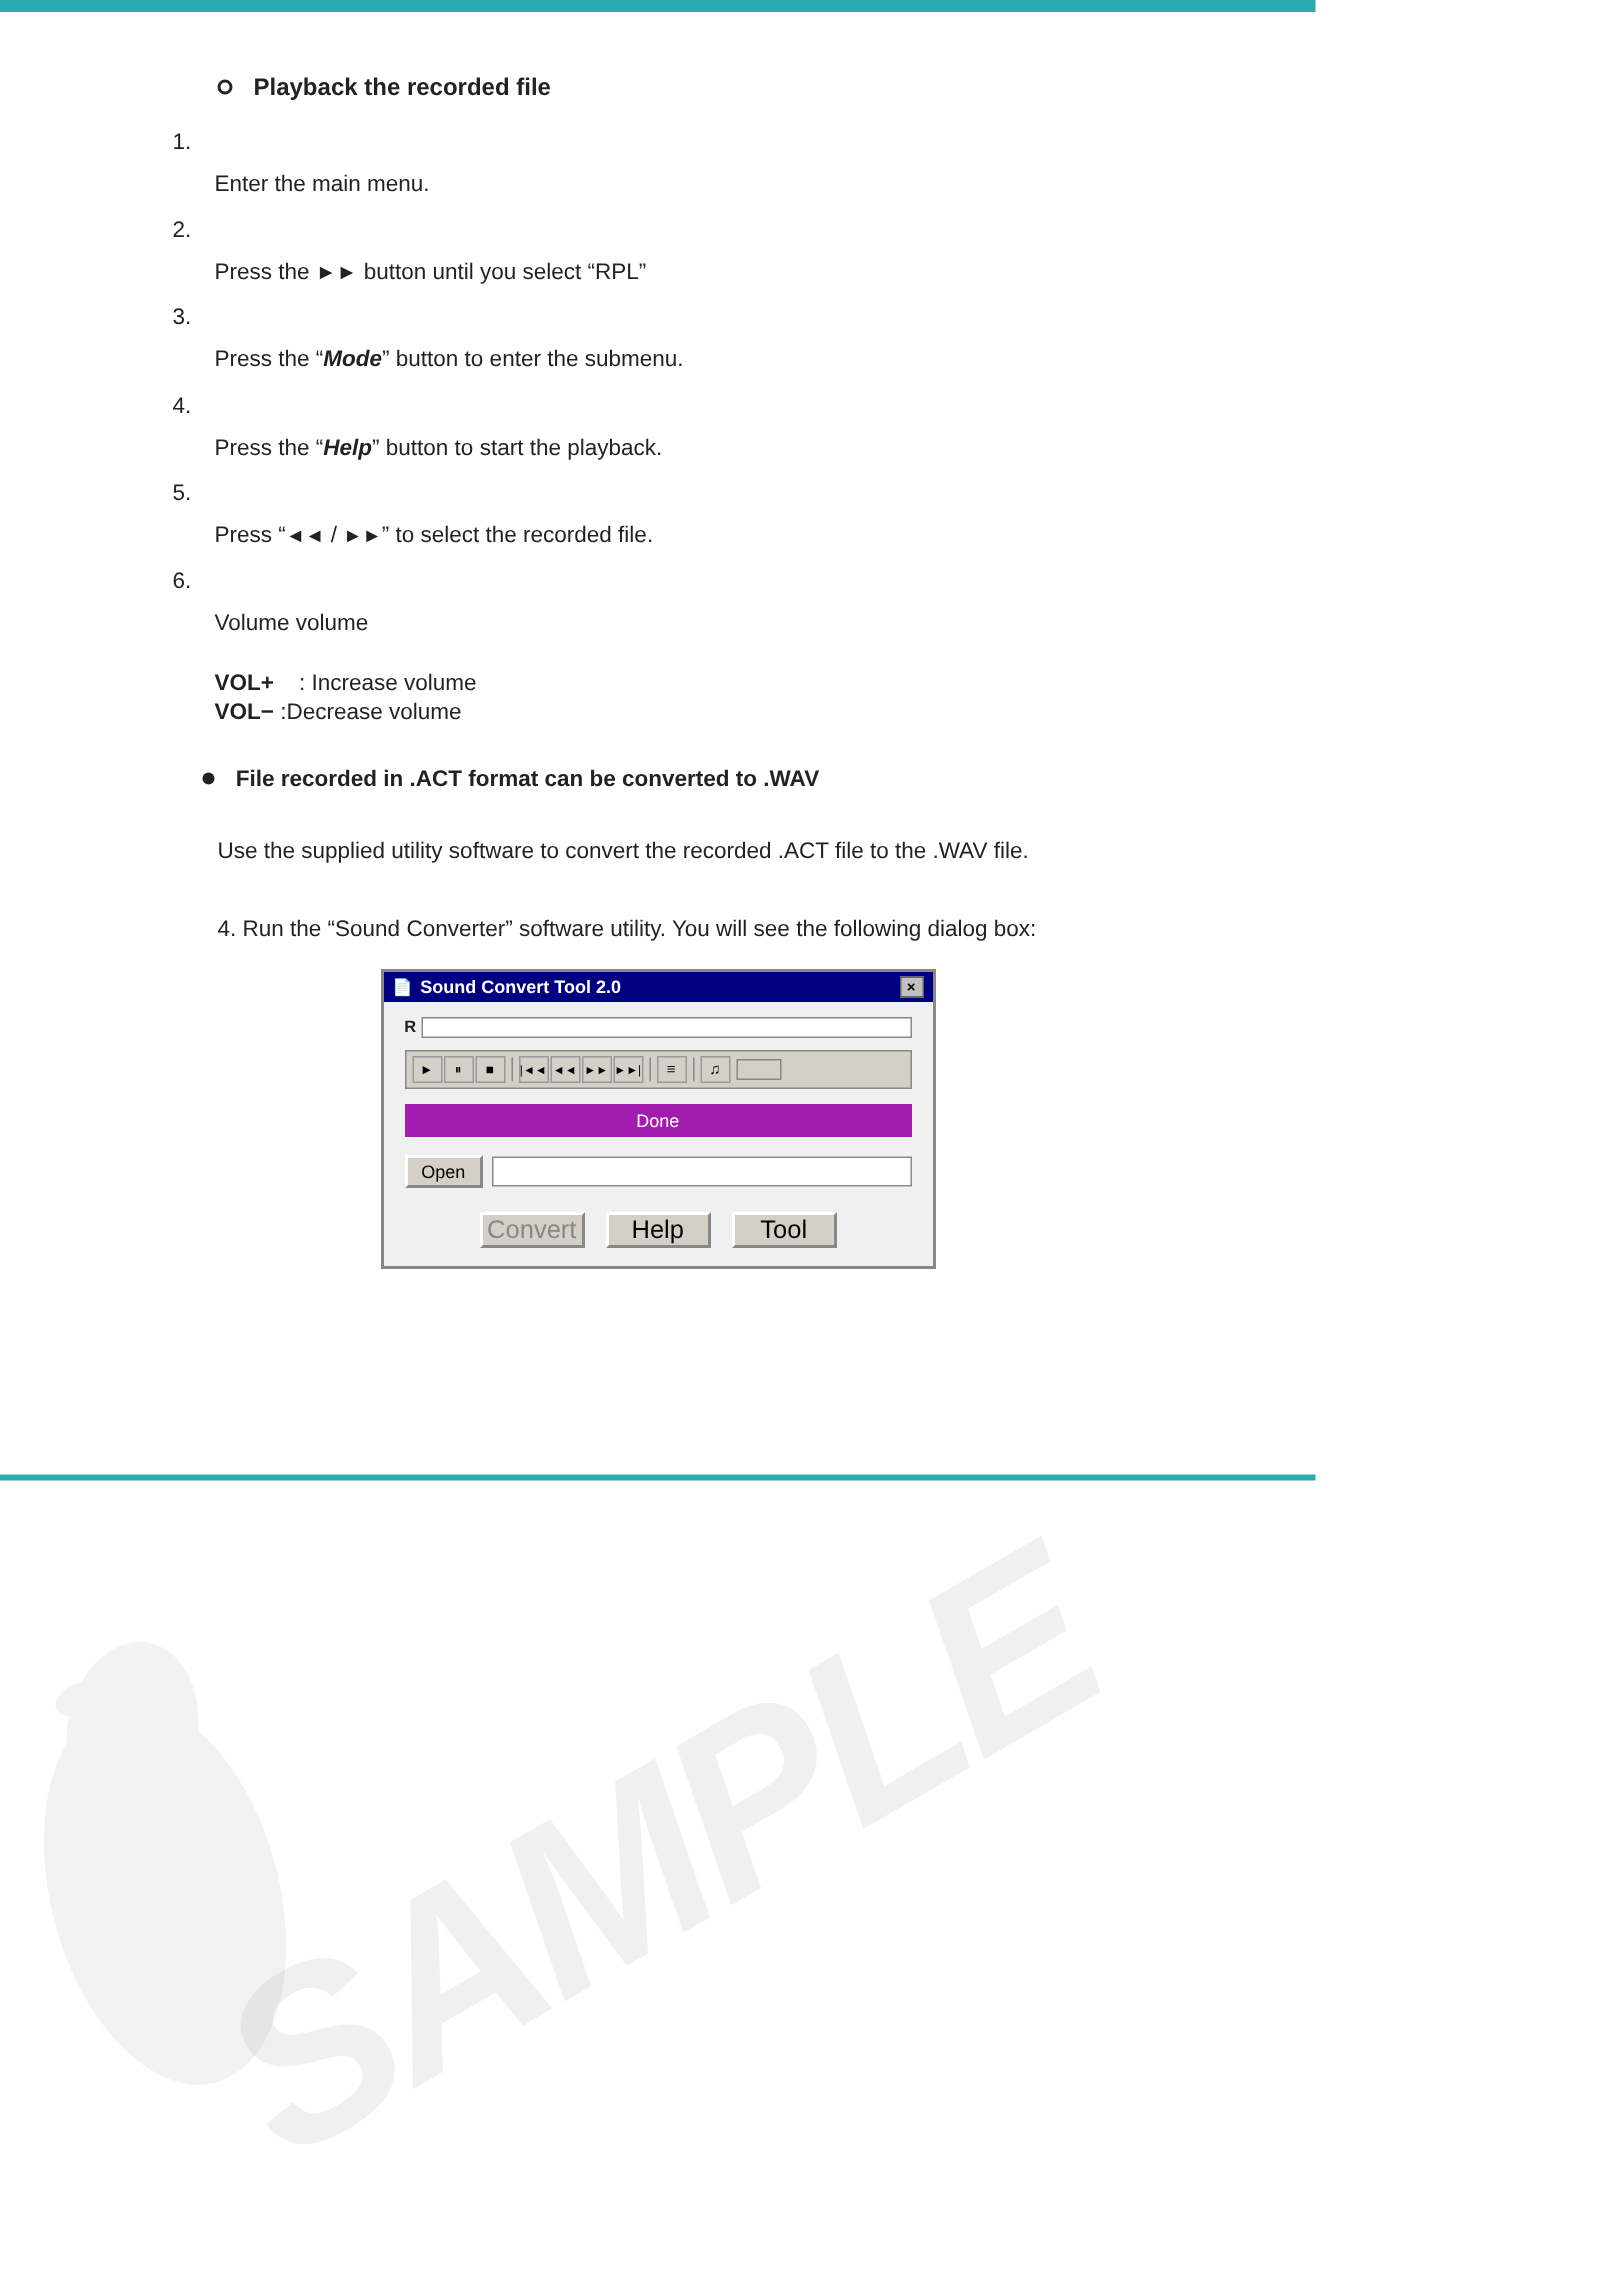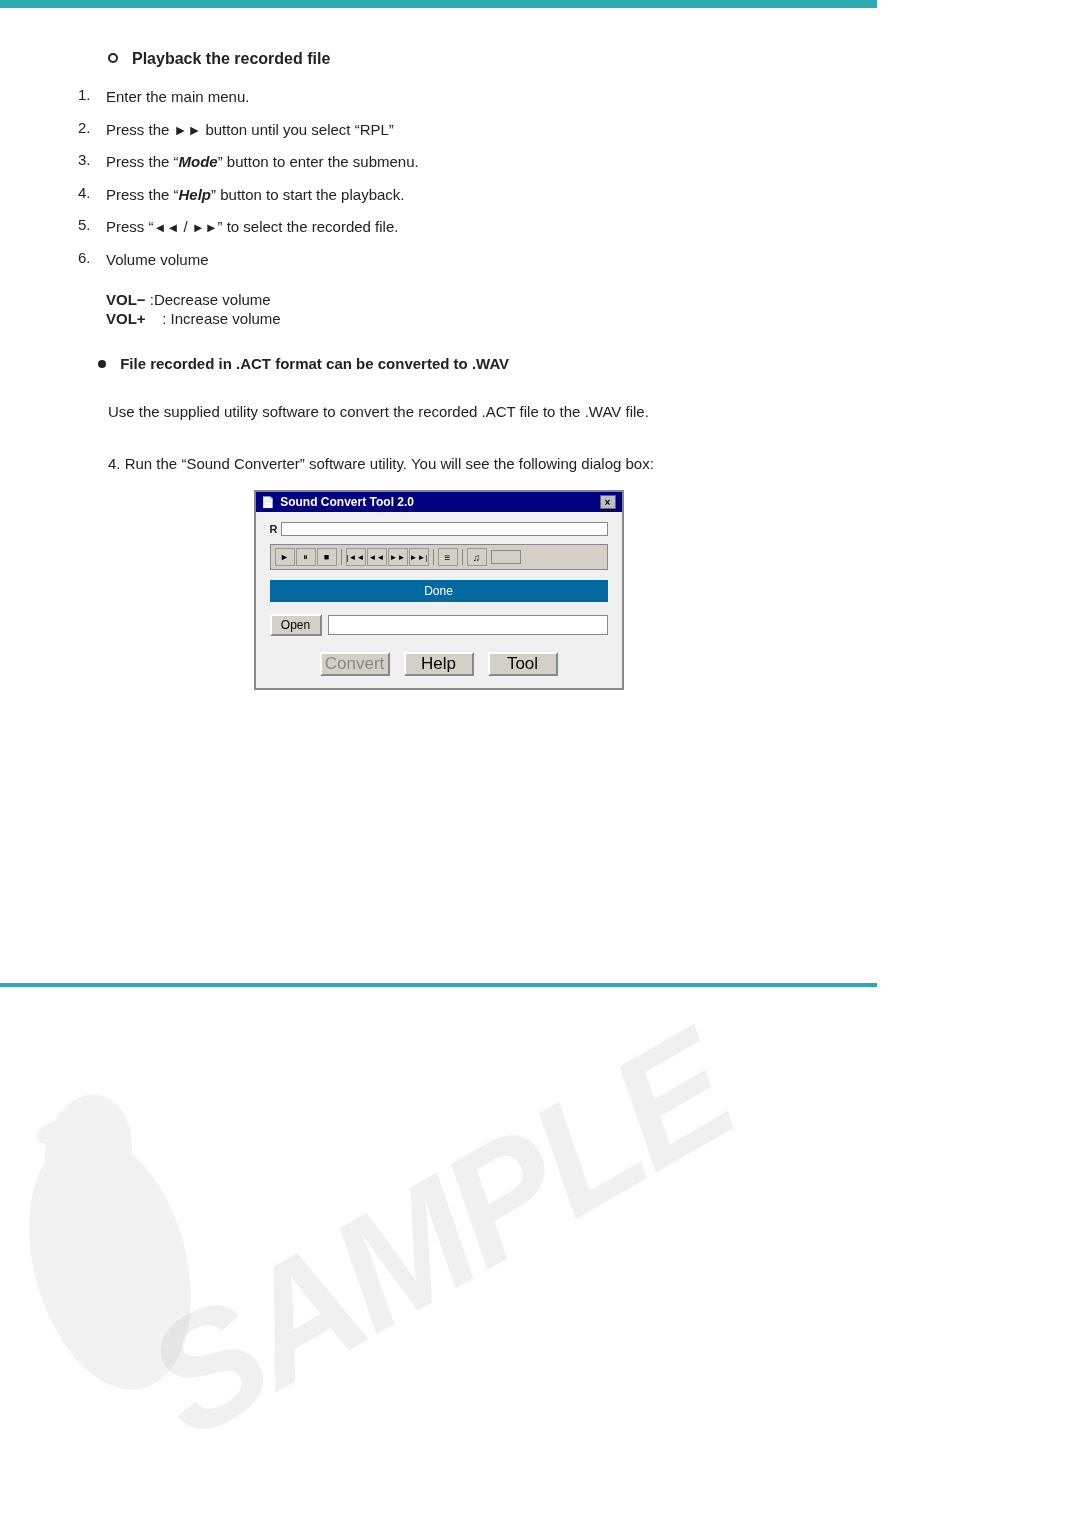--- a/index.html
+++ b/index.html
@@ -10,21 +10,21 @@
       color: #222;
       width: 1080px;
       min-height: 1527px;
       position: relative;
       overflow: hidden;
     }
 
     .page-wrapper {
       width: 877px;
       min-height: 1527px;
-      padding: 30px 48px;
+      padding: 30px 85px;
       position: relative;
     }
 
     
     .top-bar {
       position: absolute;
       top: 0;
       left: 0;
       right: 0;
       height: 8px;
@@ -79,20 +79,21 @@
       padding-left: 30px;
     }
     .numbered-list li .num {
       min-width: 28px;
       font-size: 15px;
       flex-shrink: 0;
     }
     .numbered-list li .text {
       font-size: 15px;
       line-height: 1.5;
+      margin-top: 26px;
     }
 
     
     .volume-section {
       padding-left: 58px;
       margin-bottom: 28px;
     }
     .volume-section .vol-line {
       margin-bottom: 2px;
       font-size: 15px;
@@ -225,21 +226,21 @@
     }
     .vol-slider {
       width: 30px;
       height: 14px;
       background: #d4d0c8;
       border: 1px solid #888;
     }
 
     
     .done-bar {
-      background: #0369a1;
+      background: #a21caf;
       color: white;
       text-align: center;
       padding: 4px;
       margin-bottom: 8px;
       font-size: 12px;
     }
 
     
     .open-row {
       display: flex;
@@ -358,24 +359,24 @@
         <span class="text">Press “<span style="font-size:13px;">◄◄</span> / <span style="font-size:13px;">►►</span>” to select the recorded file.</span>
       </li>
       <li>
         <span class="num">6.</span>
         <span class="text">Volume volume</span>
       </li>
     </ol>
 
     <div class="volume-section">
       <div class="vol-line">
-        <strong>VOL−</strong> :Decrease volume
+        <strong>VOL+</strong>&nbsp;&nbsp;&nbsp; : Increase volume
       </div>
       <div class="vol-line">
-        <strong>VOL+</strong>&nbsp;&nbsp;&nbsp; : Increase volume
+        <strong>VOL−</strong> :Decrease volume
       </div>
     </div>
 
     <div class="file-bullet-section">
       <span class="bullet-dot"></span>
       <span class="file-bullet-text">File recorded in .ACT format can be converted to .WAV</span>
     </div>
 
     <div class="description">Use the supplied utility software to convert the recorded .ACT file to the .WAV file.</div>
     <div class="description">4. Run the “Sound Converter” software utility. You will see the following dialog box:</div>

